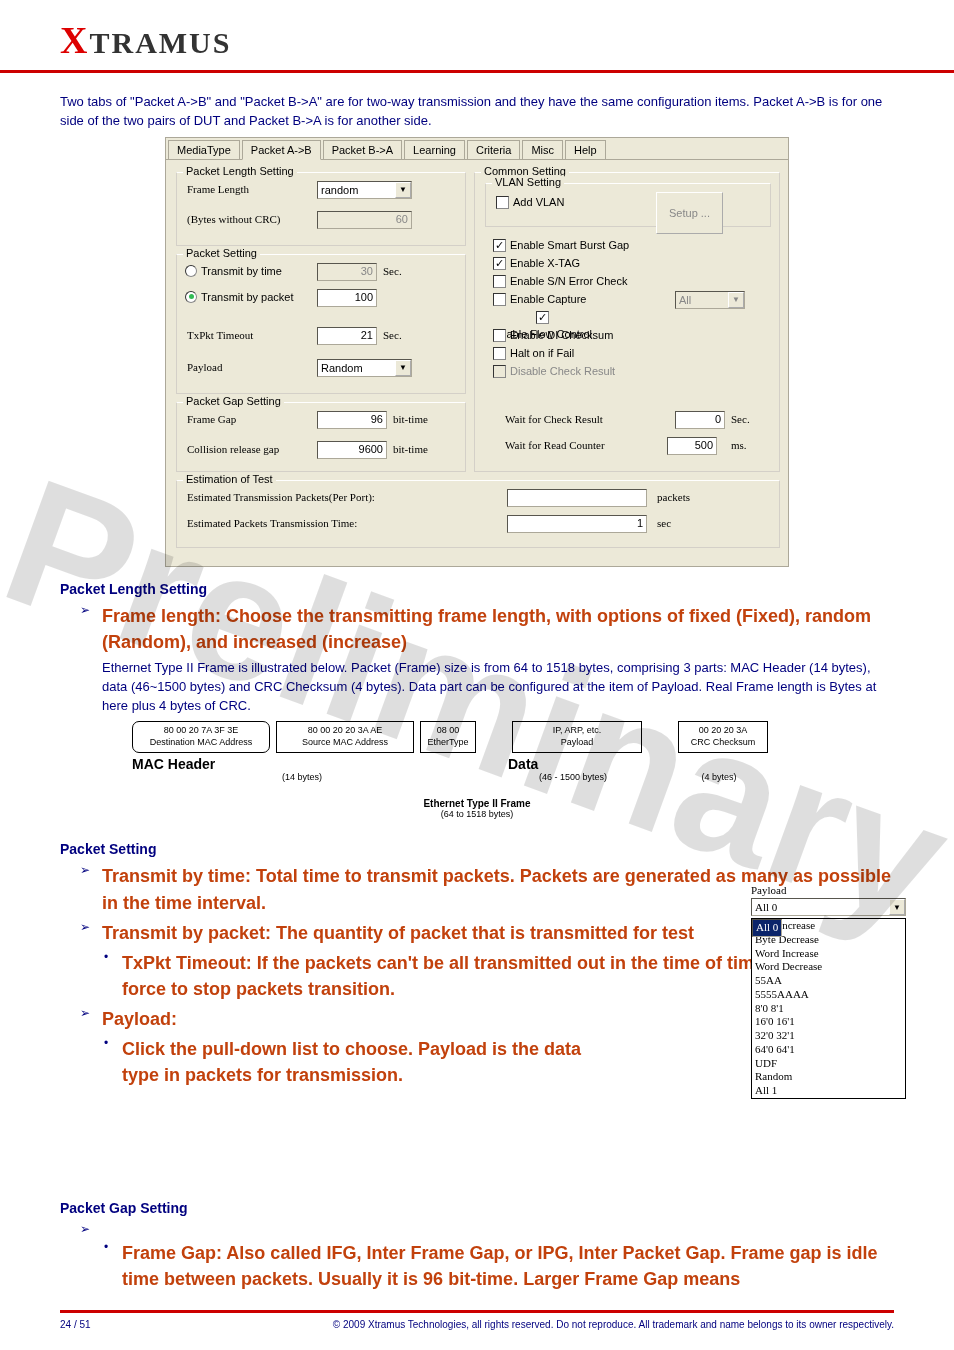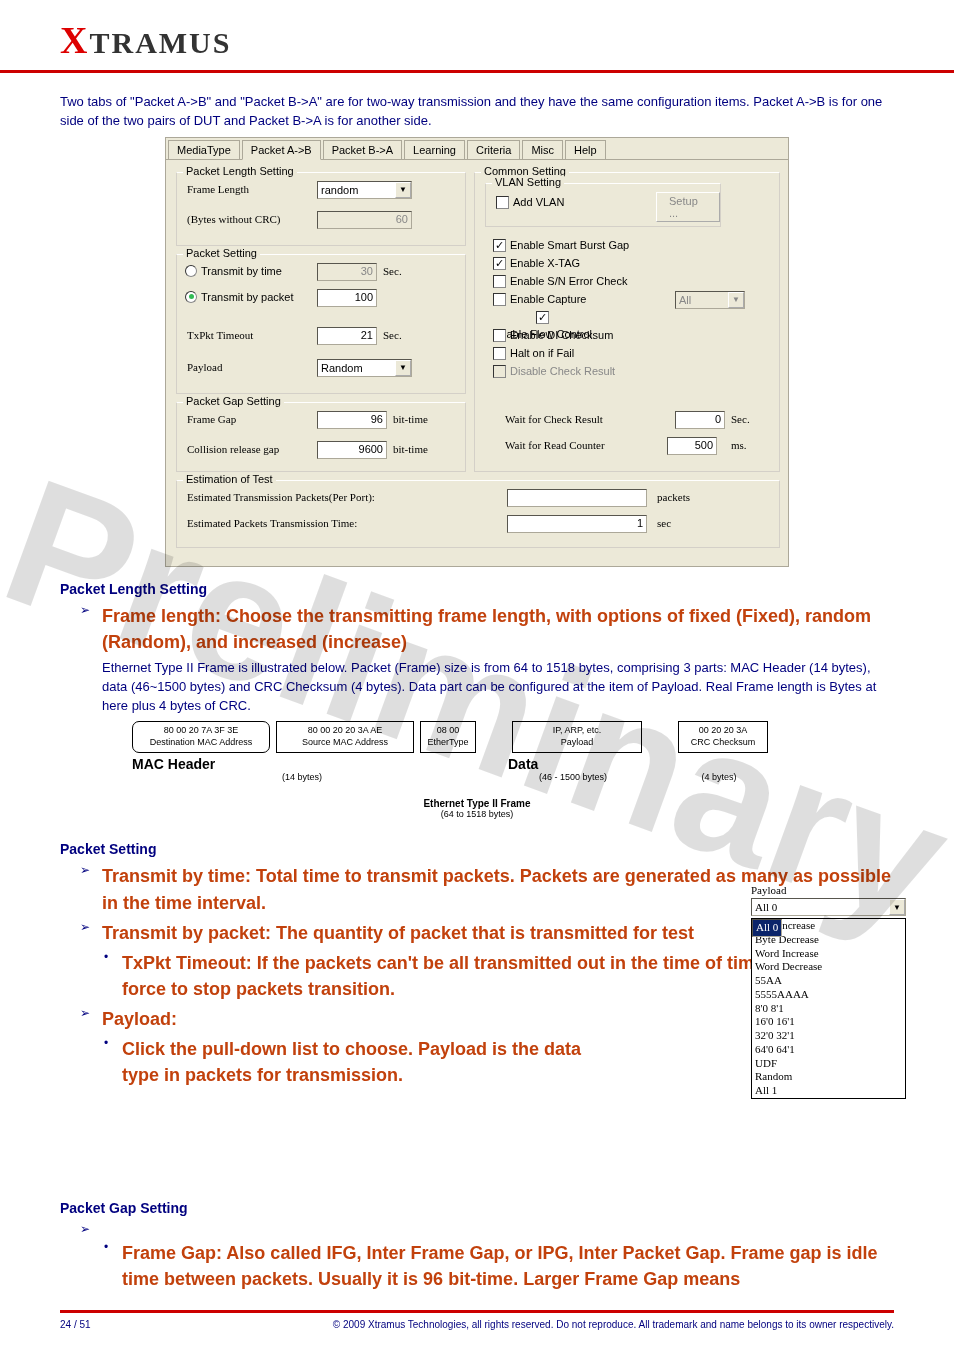--- a/index.html
+++ b/index.html
@@ -24,21 +24,21 @@
   .sel { position: absolute; border: 1px inset #aca899; background: #fff; height: 18px; display: flex; align-items: center; justify-content: space-between; padding-left: 3px; }
   .sel-btn { width: 16px; height: 16px; background: #ece9d8; border: 1px outset #fff; display: flex; align-items: center; justify-content: center; font-size: 8px; }
   .radio { position: absolute; display: flex; align-items: center; gap: 4px; }
   .radio .r { width: 12px; height: 12px; border-radius: 50%; border: 1px inset #888; background: #fff; display: flex; align-items: center; justify-content: center; }
   .radio .r.on::after { content: ''; width: 5px; height: 5px; background: #3b5; border-radius: 50%; }
   .chk { position: absolute; display: flex; align-items: center; gap: 4px; }
   .chk .c { width: 13px; height: 13px; border: 1px inset #888; background: #fff; display: flex; align-items: center; justify-content: center; font-size: 10px; color: #000; }
   .chk .c.on::after { content: '✓'; font-size: 11px; line-height: 1; }
   .chk.disabled { color: #888; }
   .chk.disabled .c { background: #ece9d8; }
-  .btn { position: absolute; border: 1px outset #fff; background: #ece9d8; padding: 2px 12px; font-size: 11px; }
+  .btn { position: absolute; border: 1px outset #fff; background: #ece9d8; padding: 14px 12px; font-size: 11px; }
   .btn.disabled { color: #888; }
   .frame-diagram { position: relative; width: 690px; height: 110px; margin: 6px auto 10px auto; font-family: Arial; font-size: 10px; color: #000; }
   .fd-row { display: flex; gap: 36px; }
   .fd-box { border: 1px solid #000; text-align: center; padding: 3px 6px; font-size: 9px; line-height: 1.3; }
   .fd-sub { text-align: left; font-size: 14px; font-weight: bold; margin-top: 3px; }
   .fd-sub2 { text-align: center; font-size: 9px; }
   .fd-title { text-align: center; font-weight: bold; font-size: 10px; margin-top: 16px; }
   .fd-title2 { text-align: center; font-size: 9px; }
   .payload-img { position: absolute; right: 48px; top: 884px; width: 155px; font-family: Tahoma; font-size: 11px; }
   .payload-sel { border: 1px inset #aca899; background: #fff; display: flex; justify-content: space-between; align-items: center; height: 18px; padding-left: 3px; margin-bottom: 2px; }
@@ -117,21 +117,21 @@
           <span class="lbl" style="left:10px; top:10px;">Frame Gap</span>
           <div class="inp" style="left:140px; top:8px; width:70px;">96</div>
           <span class="lbl" style="left:216px; top:10px;">bit-time</span>
           <span class="lbl" style="left:10px; top:40px;">Collision release gap</span>
           <div class="inp" style="left:140px; top:38px; width:70px;">9600</div>
           <span class="lbl" style="left:216px; top:40px;">bit-time</span>
         </div>
 
         <div class="fieldset" style="left:308px; top:12px; width:306px; height:300px;">
           <div class="legend">Common Setting</div>
-          <div class="fieldset" style="left:10px; top:10px; width:236px; height:44px;">
+          <div class="fieldset" style="left:10px; top:10px; width:286px; height:44px;">
             <div class="legend">VLAN Setting</div>
             <div class="chk" style="left:10px; top:12px;">
                 <span class="c"></span>
                 <span>Add VLAN</span>
               </div>
             <div class="btn disabled" style="left:170px; top:8px;">Setup ...</div>
           </div>
           <div class="chk" style="left:18px; top:66px;">
               <span class="c on"></span>
               <span>Enable Smart Burst Gap</span>

